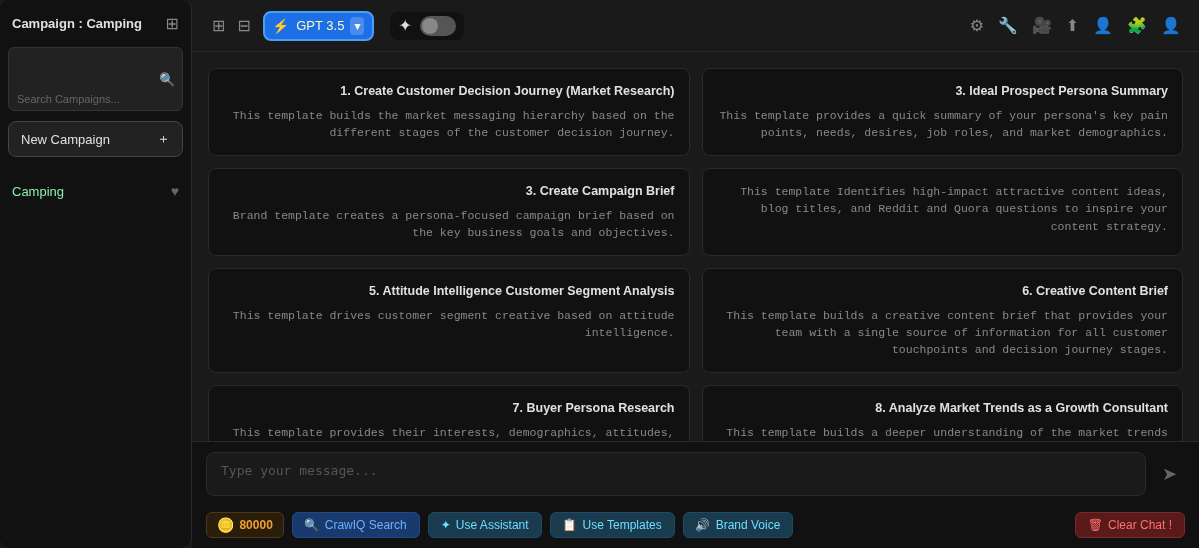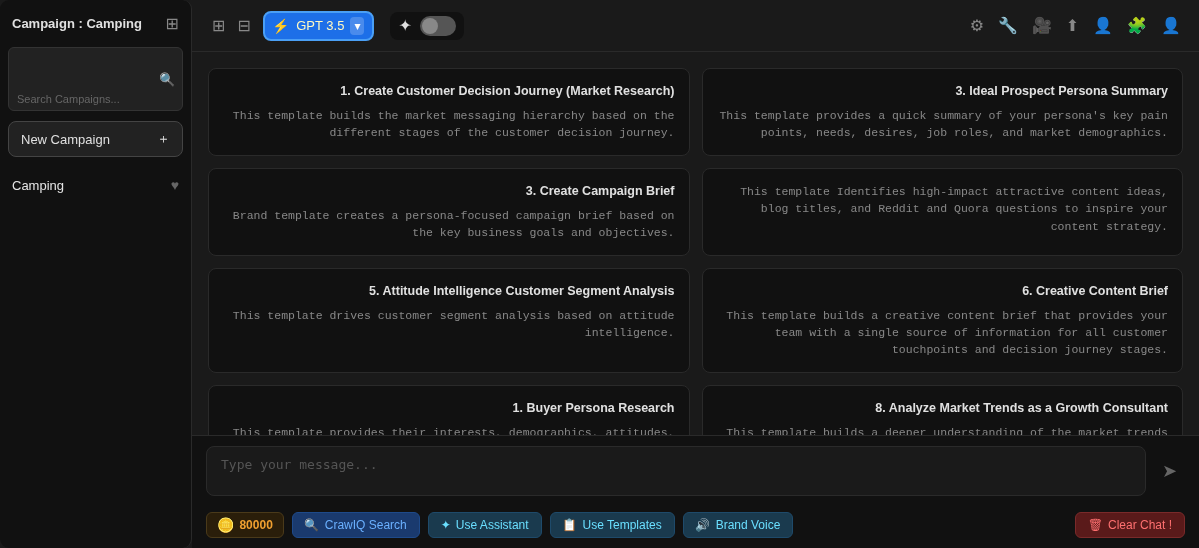--- a/index.html
+++ b/index.html
@@ -65,34 +65,34 @@
     .new-campaign-btn {
       display: flex;
       align-items: center;
       justify-content: space-between;
       background: #222;
       border: 1px solid #444;
       border-radius: 8px;
       padding: 8px 12px;
       color: #e0e0e0;
       cursor: pointer;
-      margin-bottom: 14px;
+      margin-bottom: 20px;
       font-size: 13px;
       font-weight: 500;
     }
 
     .campaign-item {
       display: flex;
       align-items: center;
       justify-content: space-between;
       padding: 6px 4px;
       cursor: pointer;
       border-radius: 4px;
     }
-    .campaign-name { font-size: 13px; color: #e5e5e5; }
+    .campaign-name { font-size: 13px; color: #86efac; }
     .heart-icon { color: #666; font-size: 14px; }
 
     
     .main {
       flex: 1;
       display: flex;
       flex-direction: column;
       background: #1a1a1a;
       overflow: hidden;
     }
@@ -242,21 +242,21 @@
     .chat-input {
       flex: 1;
       background: #1a1a1a;
       border: 1px solid #2a2a2a;
       border-radius: 8px;
       padding: 10px 14px;
       color: #ccc;
       font-size: 13px;
       outline: none;
       resize: none;
-      height: 50px;
+      height: 44px;
     }
     .chat-input::placeholder { color: #555; }
     .send-btn {
       background: transparent;
       border: none;
       color: #666;
       cursor: pointer;
       font-size: 18px;
       padding: 4px 8px;
     }
@@ -390,28 +390,28 @@
     </div>
         <div class="template-card">
       <div class="template-card-title">3. Create Campaign Brief</div>
       <div class="template-card-desc">Brand template creates a persona-focused campaign brief based on the key business goals and objectives.</div>
     </div>
         <div class="template-card">
       <div class="template-card-desc">This template Identifies high-impact attractive content ideas, blog titles, and Reddit and Quora questions to inspire your content strategy.</div>
     </div>
         <div class="template-card">
       <div class="template-card-title">5. Attitude Intelligence Customer Segment Analysis</div>
-      <div class="template-card-desc">This template drives customer segment analysis based on attitude intelligence.</div>
+      <div class="template-card-desc">This template drives customer segment creative based on attitude intelligence.</div>
     </div>
         <div class="template-card">
       <div class="template-card-title">6. Creative Content Brief</div>
       <div class="template-card-desc">This template builds a creative content brief that provides your team with a single source of information for all customer touchpoints and decision journey stages.</div>
     </div>
         <div class="template-card">
-      <div class="template-card-title">1. Buyer Persona Research</div>
+      <div class="template-card-title">7. Buyer Persona Research</div>
       <div class="template-card-desc">This template provides their interests, demographics, attitudes, dilemmas, current struggles, future inspirations, triggers, converts, and purchase touch points.</div>
     </div>
         <div class="template-card">
       <div class="template-card-title">8. Analyze Market Trends as a Growth Consultant</div>
       <div class="template-card-desc">This template builds a deeper understanding of the market trends and industry developments shaping your clients' growth opportunities.</div>
     </div>
       </div>
   </div>
 
   <div class="chat-area">

